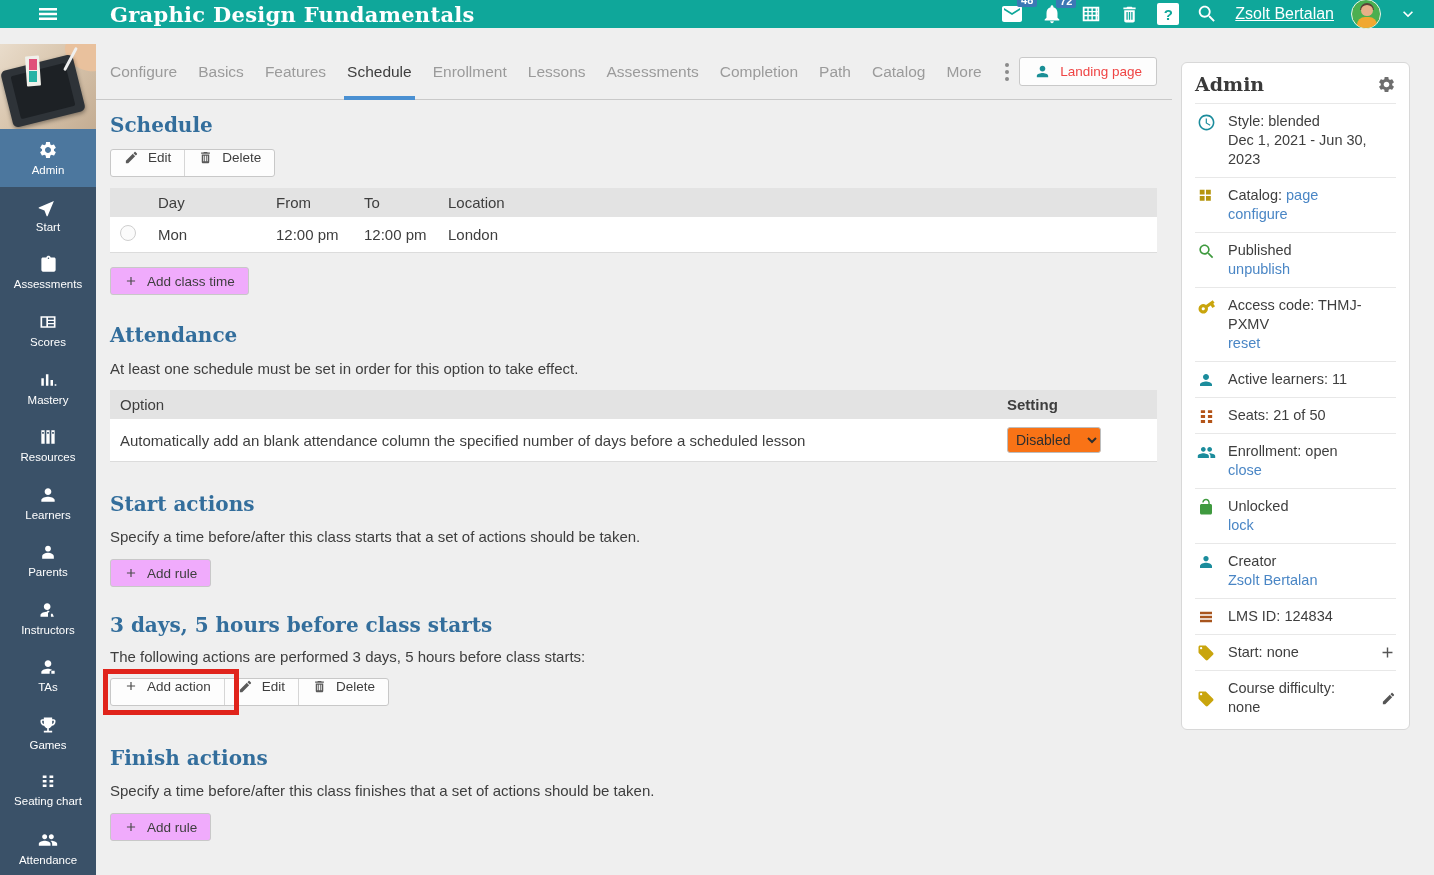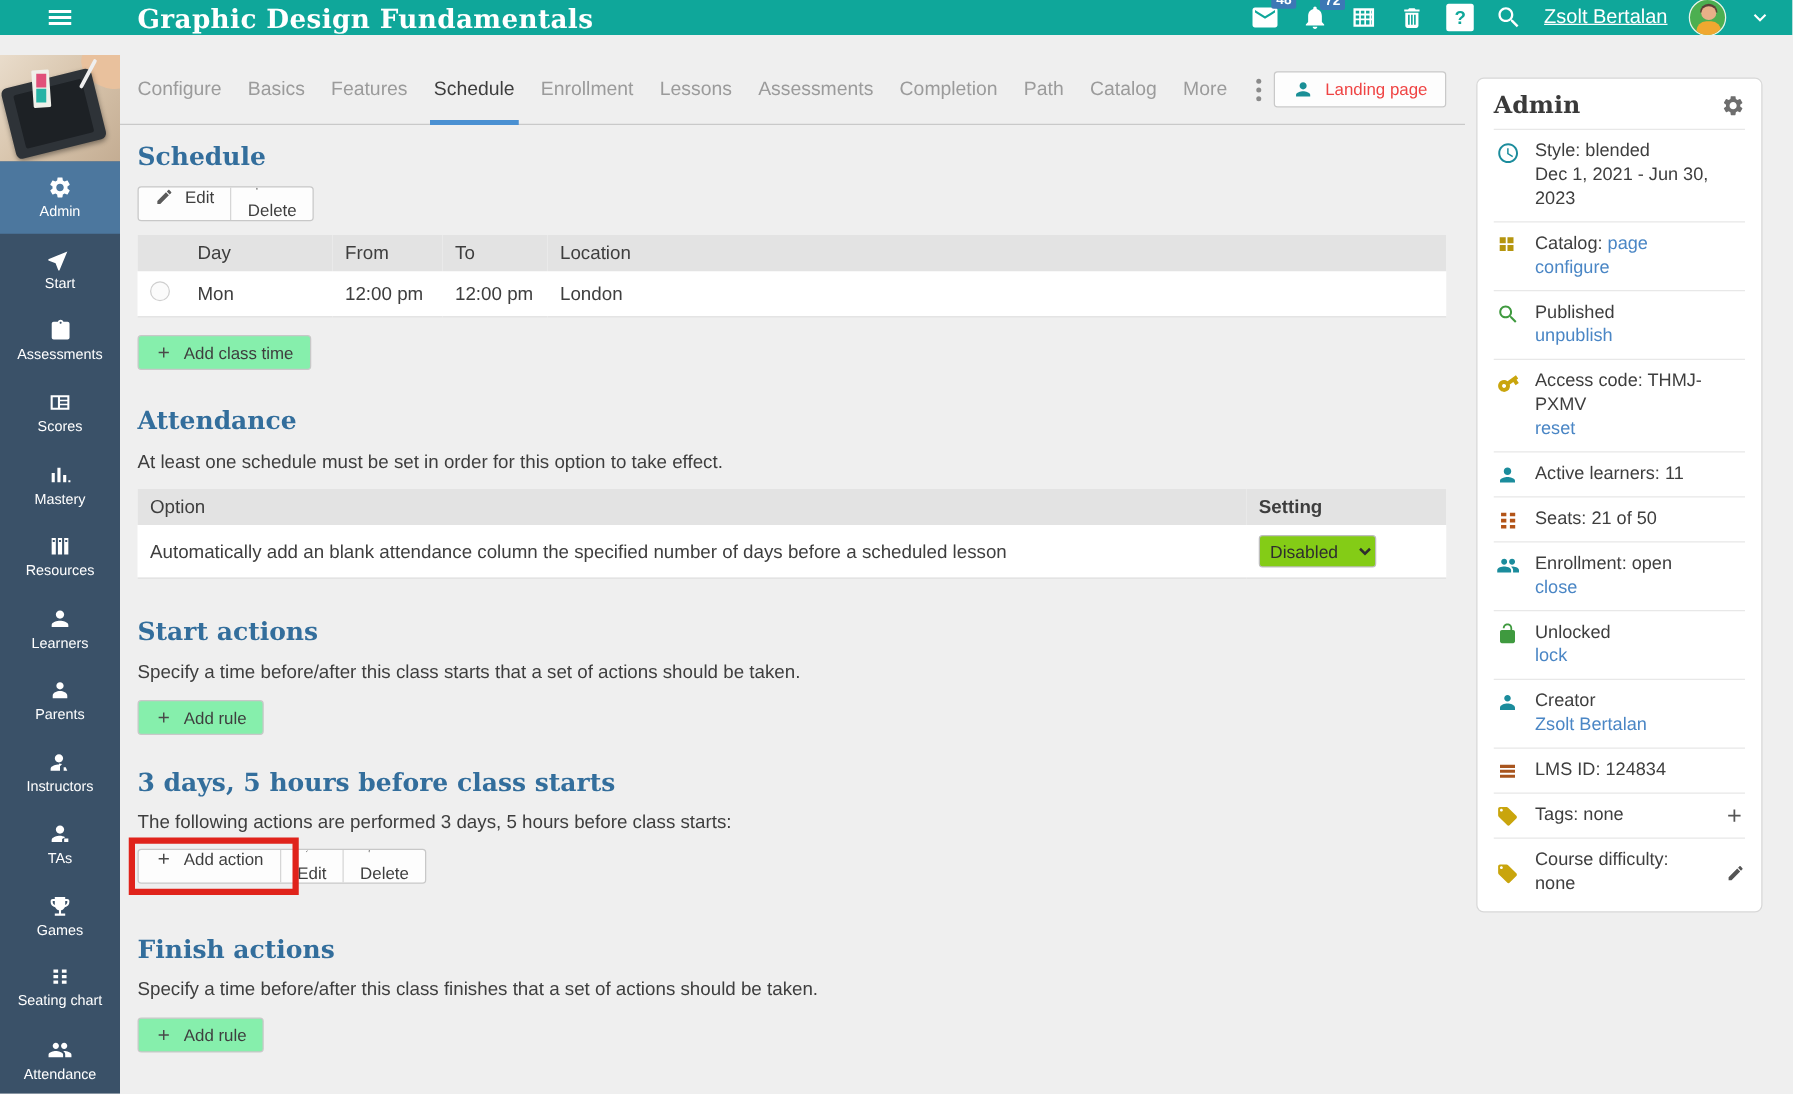--- a/index.html
+++ b/index.html
@@ -57,36 +57,36 @@
   .kebab { display:flex; flex-direction:column; gap:3px; padding:4px 2px; cursor:pointer; }
   .kebab i { width:4px; height:4px; border-radius:50%; background:#8a8a8a; }
   .landing-btn { margin-left:auto; display:inline-flex; align-items:center; gap:9px; background:#fdfdfd;
                  border:1px solid #c9c9c9; border-radius:3px; height:29px; padding:0 14px;
                  font-size:13.5px; color:#ef4444; cursor:pointer; }
 
   .content { padding:13px 15px 0 14px; }
   h2.sec { font-family:"DejaVu Serif", serif; font-weight:600; font-size:20px; color:#336e9c; }
   .desc { font-size:15px; color:#3e3e3e; }
 
-  .btn { display:inline-flex; align-items:center; gap:9px; background:#86efac; border:1px solid #c8c8c8;
+  .btn { display:inline-flex; align-items:center; gap:9px; background:#f0abfc; border:1px solid #c8c8c8;
          border-radius:3px; height:28px; padding:0 13px; font-size:13.5px; color:#3e3e3e; cursor:pointer; }
   .btn svg { display:block; }
   .btn-group { display:inline-flex; background:#fdfdfd; border:1px solid #c8c8c8; border-radius:3px; height:28px; }
   .btn-group .seg { display:flex; gap:9px; padding:0 13px; font-size:13.5px;
                     color:#3e3e3e; cursor:pointer; }
-  .btn-group .seg + .seg { border-left:1px solid #d6d6d6;flex-direction:column; }
+  .btn-group .seg + .seg { border-left:1px solid #d6d6d6; }
 
   table.grid { width:100%; border-collapse:collapse; background:#fff; }
   table.grid thead tr { background:#e3e3e3; }
   table.grid th { font-weight:normal; text-align:left; font-size:15px; color:#3e3e3e; padding:6px 10px; }
   table.grid td { font-size:15px; color:#3e3e3e; padding:8px 10px; border-bottom:1px solid #dcdcdc; }
   .radio { width:16px; height:16px; border-radius:50%; border:1px solid #cfcfcf; background:#fbfbfb;
            display:inline-block; cursor:pointer; }
   select.setting { font-size:14px; color:#2e2e2e; padding:3px 4px; border:1px solid #bdbdbd; border-radius:3px;
-                   background:#84cc16; width:94px; font-family:"Liberation Sans", sans-serif; cursor:pointer; }
+                   background:#f97316; width:94px; font-family:"Liberation Sans", sans-serif; cursor:pointer; }
 
   .action-row { display:flex; position:relative; margin-top:13px; }
   .red-box { position:absolute; left:-7px; top:-9px; width:136px; height:46px;
              border:5px solid #e0231b; pointer-events:none; }
 
   
   .admin-card { position:absolute; top:62px; left:1181px; width:229px; background:#fff;
                 border:1px solid #d8d8d8; border-radius:6px; padding:10px 13px 4px 13px; }
   .admin-head { display:flex; align-items:center; justify-content:space-between; padding-bottom:8px; }
   .admin-title { font-family:"DejaVu Serif", serif; font-size:19px; color:#3a3a3a; font-weight:600; }
@@ -511,21 +511,21 @@
         </span>
       <span class="atext">LMS ID: 124834</span>
     </div>
 
     <div class="arow">
       <span class="aicon">
           <svg width="18" height="18" viewBox="0 0 24 24">
             <path fill="#c9a50d" d="M21.41 11.58l-9-9C12.05 2.22 11.55 2 11 2H4c-1.1 0-2 .9-2 2v7c0 .55.22 1.05.59 1.42l9 9c.36.36.86.58 1.41.58.55 0 1.05-.22 1.41-.59l7-7c.37-.36.59-.86.59-1.41 0-.55-.23-1.06-.59-1.42zM5.5 7C4.67 7 4 6.33 4 5.5S4.67 4 5.5 4 7 4.67 7 5.5 6.33 7 5.5 7z"></path>
           </svg>
         </span>
-      <span class="atext">Tags: none</span>
+      <span class="atext">Start: none</span>
       <span class="aaction">
           <svg width="17" height="17" viewBox="0 0 24 24">
             <path fill="#555" d="M19 13h-6v6h-2v-6H5v-2h6V5h2v6h6v2z"></path>
           </svg>
         </span>
     </div>
 
     <div class="arow">
       <span class="aicon">
           <svg width="18" height="18" viewBox="0 0 24 24">

